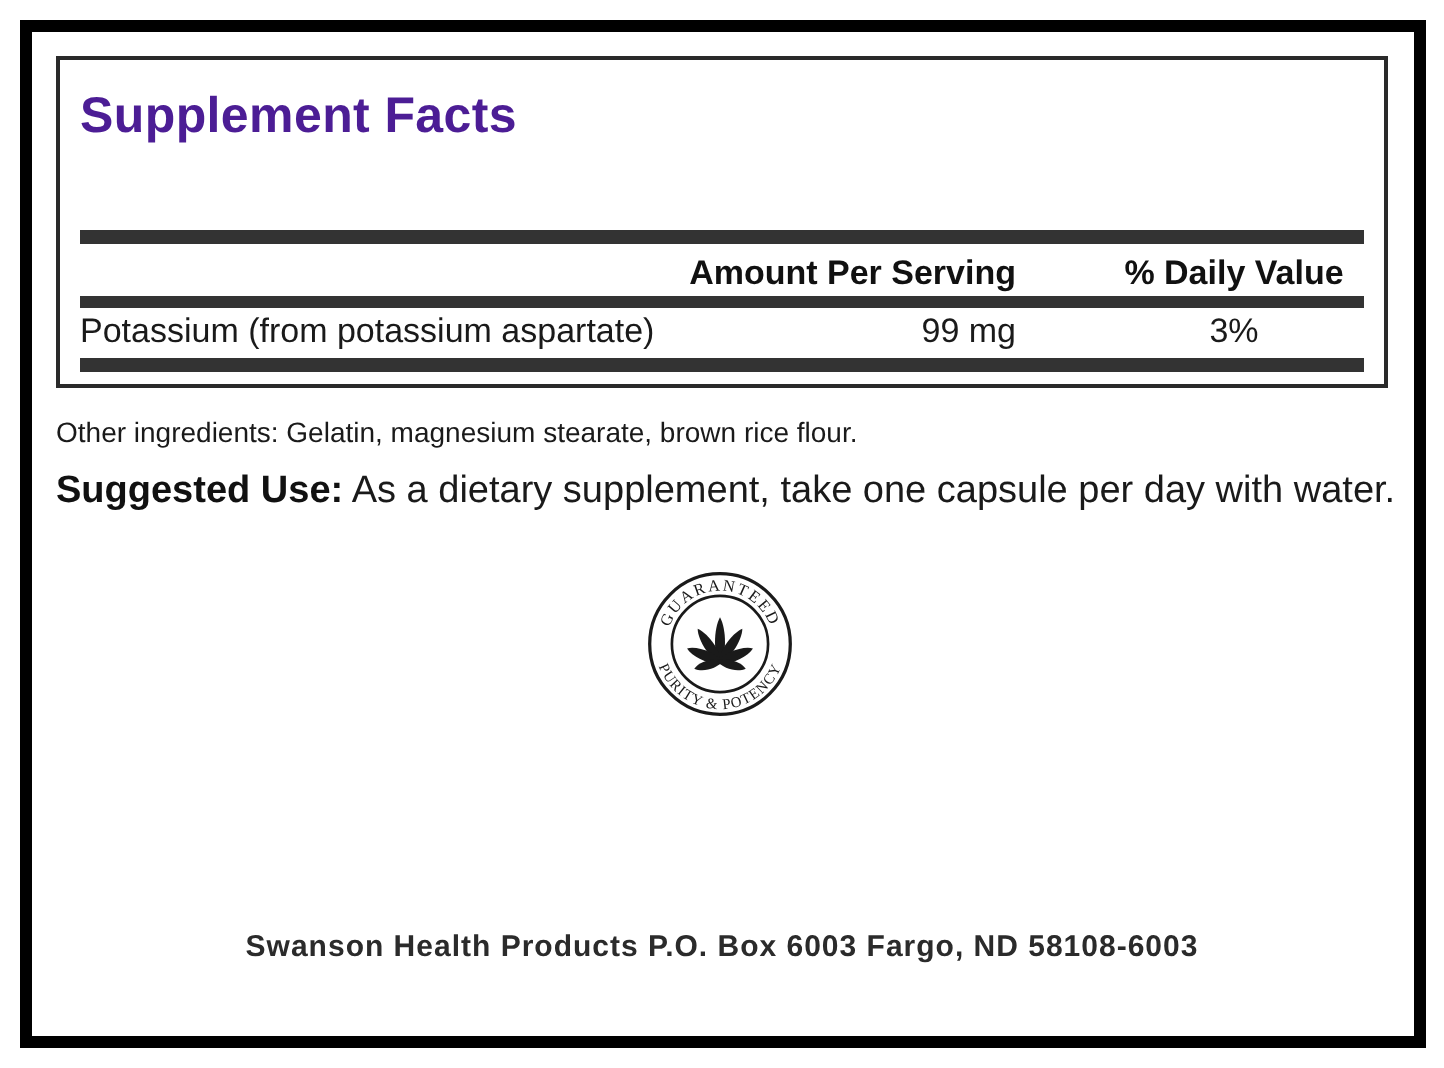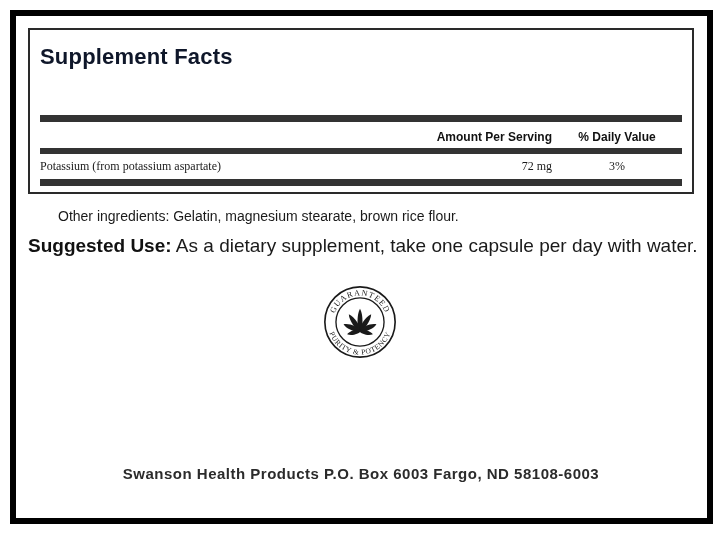--- a/index.html
+++ b/index.html
@@ -22,52 +22,51 @@
     position: absolute;
     left: 28px; top: 28px;
     width: 666px; height: 166px;
     border: 2px solid #2a2a2a;
     box-sizing: border-box;
     background: #ffffff;
   }
   .panel-title {
     position: absolute; left: 10px; top: 14px;
     margin: 0;
-    font-size: 22px; font-weight: bold; color: #0f172a;
+    font-size: 25px; font-weight: bold; color: #4c1d95;
     letter-spacing: 0.2px;
     white-space: nowrap;
   }
   .serving-size {
     position: absolute; left: 10px; top: 50px;
     font-size: 14px; color: #222222;
     white-space: nowrap;
   }
   .rule {
     position: absolute; left: 10px; right: 10px;
     background: #333333;
   }
   .rule-1 { top: 85px;  height: 7px; }
   .rule-2 { top: 118px; height: 6px; }
   .rule-3 { top: 149px; height: 7px; }
   .t-row {
     position: absolute; left: 10px; right: 10px;
     height: 20px;
     display: flex; align-items: center;
-    font-size: 12px;
+    font-size: 17px;
   }
   .t-row.header { top: 97px; font-weight: bold; color: #111111; }
-  .t-row.data   { top: 126px; color: #1a1a1a; font-family: Liberation Serif, serif; }
+  .t-row.data   { top: 126px; color: #1a1a1a; }
   .col-name   { flex: 1 1 auto; text-align: left; white-space: nowrap; }
   .col-amount { flex: 0 0 auto; text-align: right; white-space: nowrap; }
-  .col-dv     { flex: 0 0 130px; width: 130px; text-align: center; white-space: nowrap; }
+  .col-dv     { flex: 0 0 130px; width: 130px; text-align: center; white-space: nowrap; padding-left: 44px; }
   .other-ingredients {
     position: absolute; left: 28px; top: 206px;
     font-size: 14px; line-height: 20px; color: #1a1a1a;
     white-space: nowrap;
-    margin-left: 30px;
   }
   .suggested-use {
     position: absolute; left: 28px; top: 236px;
     font-size: 19px; line-height: 20px; color: #1a1a1a;
     white-space: nowrap;
   }
   .suggested-use b { font-weight: bold; color: #111111; }
   .seal {
     position: absolute; left: 323px; top: 285px;
     width: 74px; height: 74px;
@@ -99,21 +98,21 @@
   <div class="t-row header">
     <span class="col-name"></span>
     <span class="col-amount">Amount Per Serving</span>
     <span class="col-dv">% Daily Value</span>
   </div>
 
   <div class="rule rule-2"></div>
 
   <div class="t-row data">
     <span class="col-name">Potassium (from potassium aspartate)</span>
-    <span class="col-amount">72 mg</span>
+    <span class="col-amount">99 mg</span>
     <span class="col-dv">3%</span>
   </div>
 
   <div class="rule rule-3"></div>
 </div>
 
 <div class="other-ingredients">Other ingredients: Gelatin, magnesium stearate, brown rice flour.</div>
 
 <div class="suggested-use">
   <b>Suggested Use:</b>

